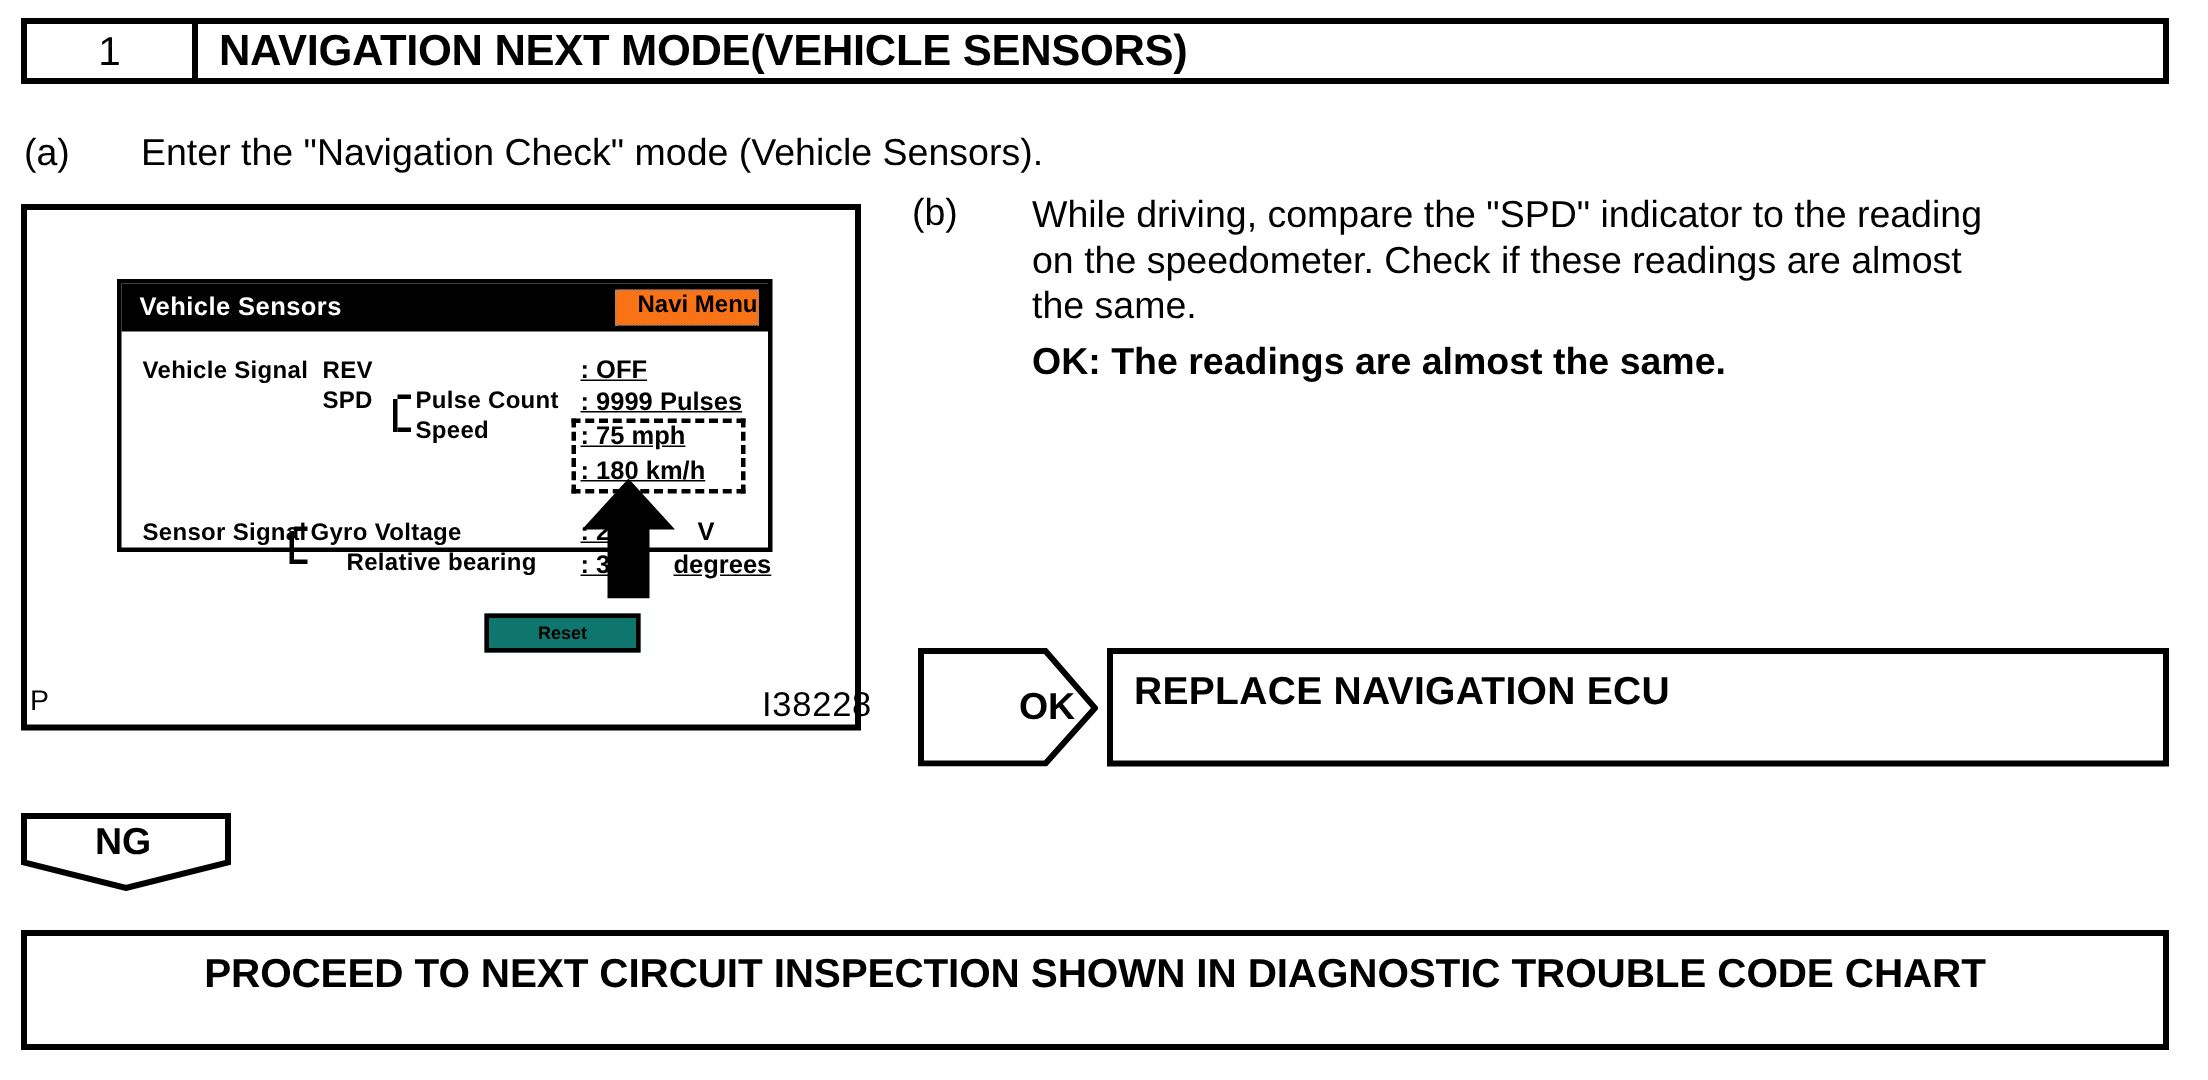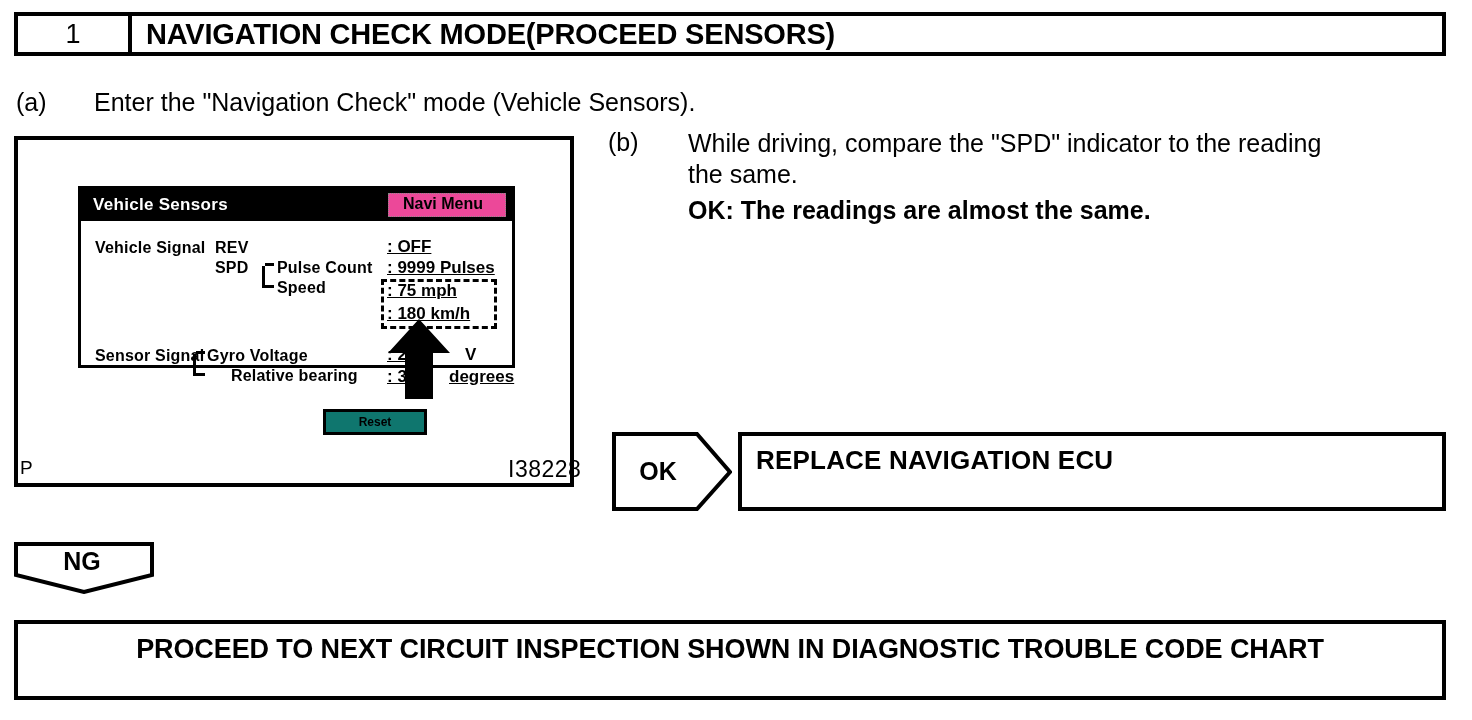--- a/index.html
+++ b/index.html
@@ -83,25 +83,25 @@
     padding: 0 6px 0 12px;
   }
   #nav-title-text {
     color: #fff;
     font-size: 17px;
     font-weight: bold;
     letter-spacing: 0.3px;
     flex: 1;
   }
   #navi-menu-button {
-    background: #ec4899;
+    background: #f97316;
     color: #000;
     font-size: 16px;
     font-weight: bold;
-    padding: 2px 22px 3px 14px;
+    padding: 2px 0 3px 14px;
     border: 1px dotted #888;
     line-height: 1.05;
   }
 
   #nav-body {
     position: absolute;
     left: 0; top: 32px; right: 0; bottom: 0;
   }
 
   .nav-row-label {
@@ -170,20 +170,21 @@
   #ok-judgement {
     left: 612px; top: 432px; width: 120px; height: 79px;
   }
   #ok-judgement svg { display: block; }
   #ok-label {
     position: absolute;
     left: 0; top: 0; width: 92px; height: 79px;
     display: flex; align-items: center; justify-content: center;
     font-size: 25px;
     font-weight: bold;
+    padding-left: 40px;
   }
   #replace-ecu-box {
     left: 738px; top: 432px; width: 708px; height: 79px;
     border: 4px solid #000;
     box-sizing: border-box;
     display: flex; align-items: flex-start;
     padding: 9px 0 0 14px;
     font-size: 26px;
     font-weight: bold;
     letter-spacing: 0.2px;
@@ -209,21 +210,21 @@
     font-size: 27px;
     font-weight: bold;
     letter-spacing: -0.1px;
   }
 </style>
 </head>
 <body>
 
 <div class="abs" id="step-header">
   <div id="step-number">1</div>
-  <div id="step-title">NAVIGATION CHECK MODE(PROCEED SENSORS)</div>
+  <div id="step-title">NAVIGATION NEXT MODE(VEHICLE SENSORS)</div>
 </div>
 
 <div class="abs" id="step-a">
   <span class="marker">(a)</span>
   <span>Enter the "Navigation Check" mode (Vehicle Sensors).</span>
 </div>
 
 <div class="abs" id="figure-frame"></div>
 <div class="abs" id="figure-corner-p">P</div>
 <div class="abs" id="figure-id">I38228</div>
@@ -281,20 +282,21 @@
 
     <div id="reset-button">Reset</div>
 
   </div>
 </div>
 
 <div class="abs" id="step-b">
   <span class="marker">(b)</span>
   <span class="body">
     <p>While driving, compare the "SPD" indicator to the reading</p>
+    <p>on the speedometer. Check if these readings are almost</p>
     <p>the same.</p>
     <p class="ok-line">OK: The readings are almost the same.</p>
   </span>
 </div>
 
 <div class="abs" id="ok-judgement">
   <svg width="120" height="79" viewBox="0 0 120 79" xmlns="http://www.w3.org/2000/svg">
     <polygon points="2,2 85,2 118,40 85,77 2,77" fill="#ffffff" stroke="#000000" stroke-width="4"></polygon>
   </svg>
   <span id="ok-label">OK</span>

